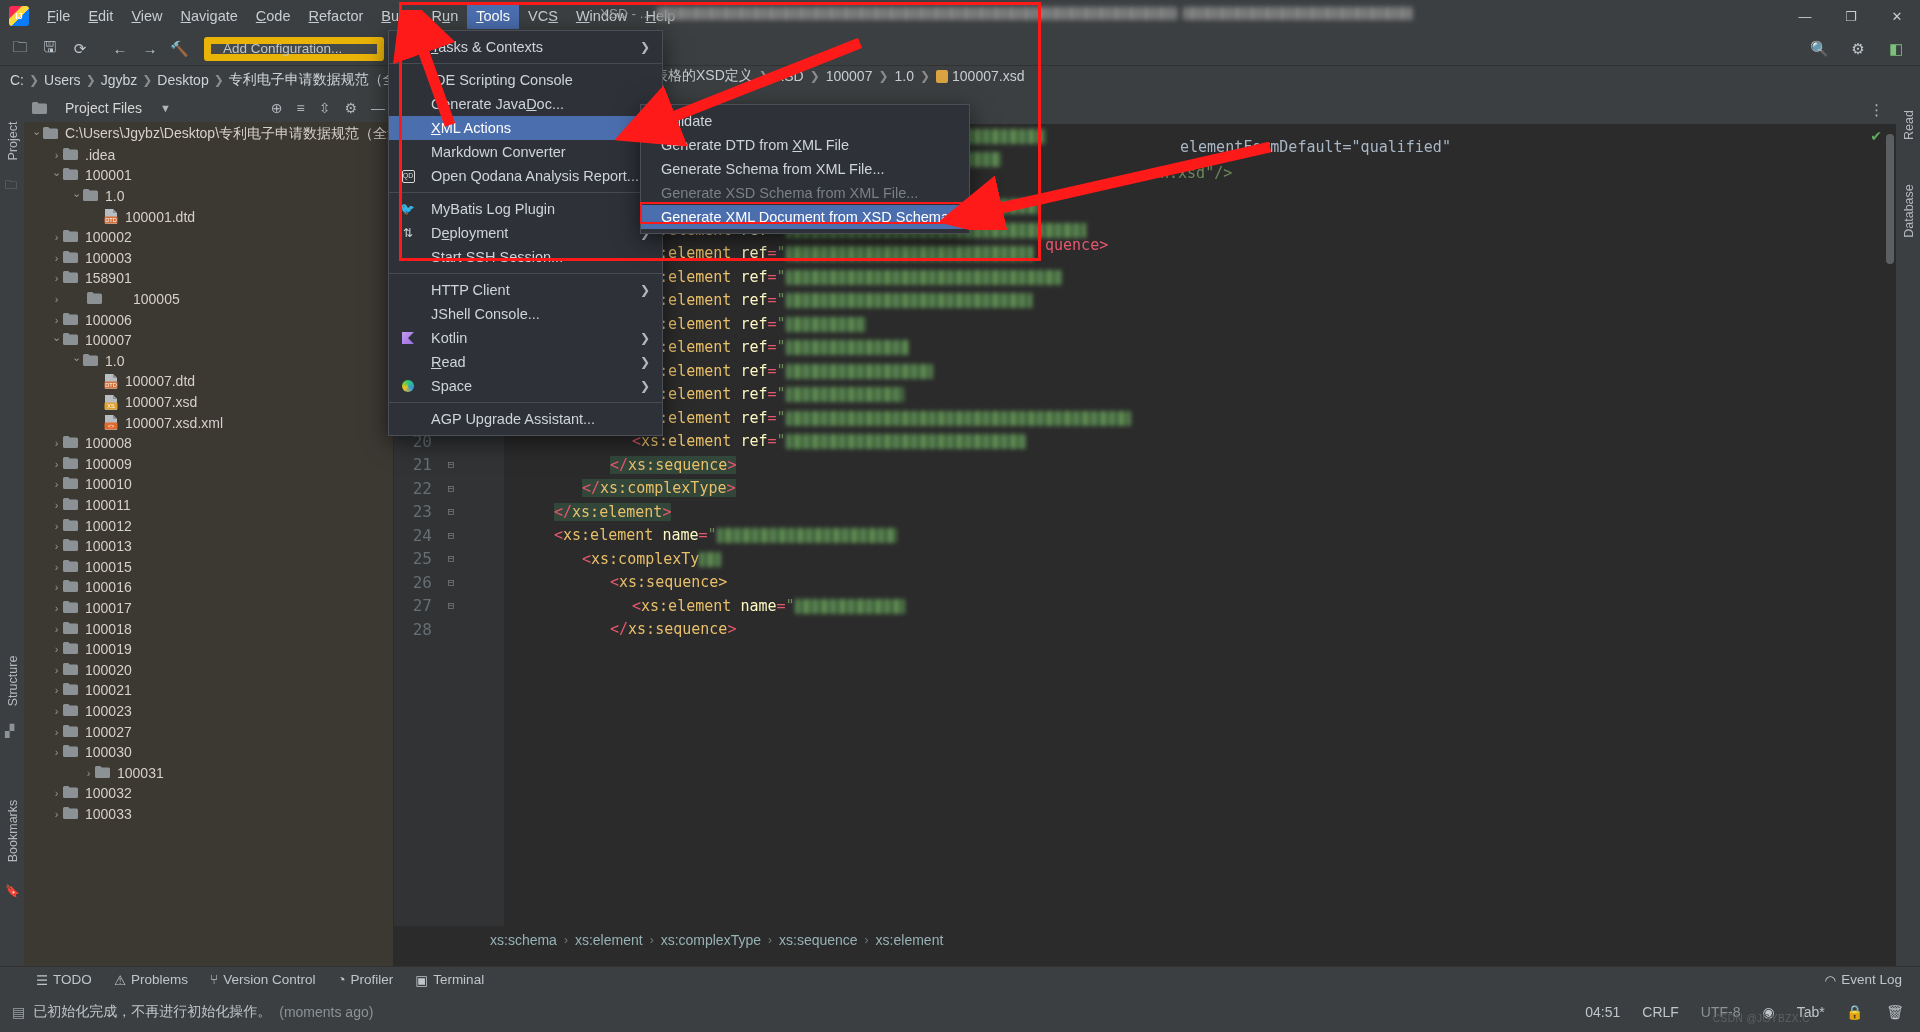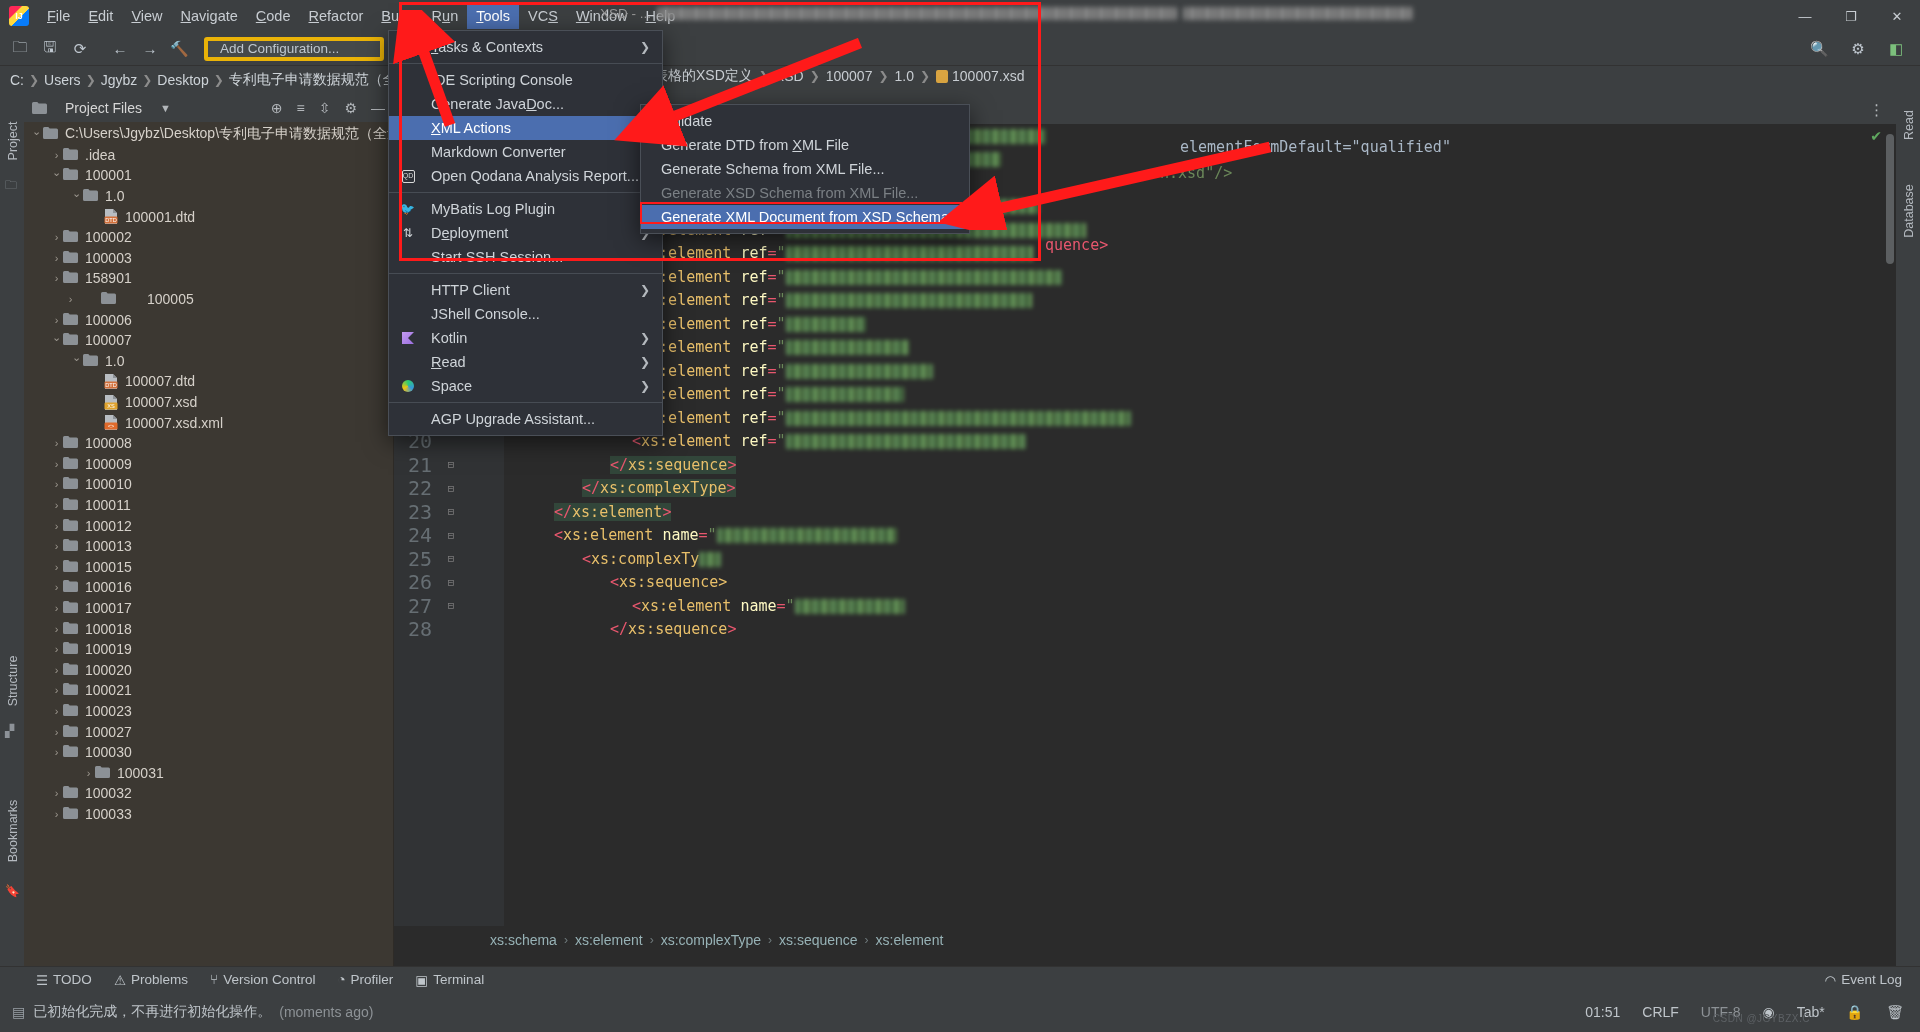--- a/index.html
+++ b/index.html
@@ -45,21 +45,21 @@
   .win-btn{ width:46px;height:32px; color:#c8cdd2; font-size:13px; display:flex;align-items:center;justify-content:center; }
 
   
   .toolbar{
     position:absolute; left:0; top:32px; width:1920px; height:34px;
     background:#3c3f41; display:flex; align-items:center; gap:2px; padding-left:6px;
     border-bottom:1px solid #323232;
   }
   .tb-ico{ width:28px;height:26px; display:flex;align-items:center;justify-content:center; color:#bfc7cf; font-size:15px; }
   .addcfg{
-    height:24px; min-width:180px; border:4px solid #eab308; border-radius:3px;
+    height:24px; min-width:180px; border:7px solid #eab308; border-radius:3px;
     background:#45494a; color:#bfc7cf; font-size:13.5px;
     display:flex; align-items:center; padding:0 12px; margin-left:8px;
   }
   .tb-right{ position:absolute; right:10px; top:4px; display:flex; gap:10px; align-items:center;}
 
   
   .pathbar{
     position:absolute; left:0; top:66px; width:1920px; height:28px;
     background:#3c3f41; color:#c8cdd2; font-size:14px;
     display:flex; align-items:center; padding-left:10px; gap:5px;
@@ -116,21 +116,21 @@
   .gutter{
     position:absolute; left:0; top:30px; width:110px; bottom:66px; background:#313335;
   }
   .code{
     position:absolute; left:0; top:30px; right:0; bottom:66px;
     font-family:"DejaVu Sans Mono","Liberation Mono",monospace;
     font-size:15px; color:#a9b7c6; overflow:hidden;
   }
   .cline{ height:23.5px; display:flex; align-items:center; }
   .lnum{
-    width:46px; text-align:right; color:#666e73; font-size:20px; flex:0 0 auto;
+    width:46px; text-align:right; color:#666e73; font-size:16px; flex:0 0 auto;
     padding-right:8px;
   }
   .foldcol{ width:22px; flex:0 0 auto; color:#7a7a7a; font-size:11px; text-align:center;}
   .ctext{ padding-left:14px; white-space:pre; }
   .tag{ color:#e8bf6a; }
   .br{ color:#e8576e; }
   .attr{ color:#fef9c3; }
   .hl-green{ background:#32463a; }
   .blurcode{
     display:inline-block; height:15px; vertical-align:-3px; border-radius:1px;
@@ -354,21 +354,21 @@
           </div>
           <div class="node" style="padding-left: 26px;">
             <span class="arrow closed"></span>
             <span class="fico">
               <svg width="15" height="12" viewBox="0 0 15 12" class="fold">
                 <path d="M0 1.5A1.5 1.5 0 0 1 1.5 0h3.8l1.4 1.6H13.5A1.5 1.5 0 0 1 15 3.1V10.5A1.5 1.5 0 0 1 13.5 12h-12A1.5 1.5 0 0 1 0 10.5z" fill="#8c9196"></path>
               </svg>
             </span>
             <span class="label">158901</span>
           </div>
-          <div class="node" style="padding-left: 40px; gap: 24px;">
+          <div class="node" style="padding-left: 26px; gap: 24px;">
             <span class="arrow closed"></span>
             <span class="fico">
               <svg width="15" height="12" viewBox="0 0 15 12" class="fold">
                 <path d="M0 1.5A1.5 1.5 0 0 1 1.5 0h3.8l1.4 1.6H13.5A1.5 1.5 0 0 1 15 3.1V10.5A1.5 1.5 0 0 1 13.5 12h-12A1.5 1.5 0 0 1 0 10.5z" fill="#8c9196"></path>
               </svg>
             </span>
             <span class="label">100005</span>
           </div>
           <div class="node" style="padding-left: 26px;">
             <span class="arrow closed"></span>
@@ -882,21 +882,21 @@
         <span>◠</span>
         <span>Event Log</span>
       </span>
   </div>
 
   <div class="statusbar">
     <span style="color:#9aa0a6;">▤</span>
     <span>已初始化完成，不再进行初始化操作。</span>
     <span class="dim">(moments ago)</span>
     <span class="status-right">
-      <span>01:51</span>
+      <span>04:51</span>
       <span>CRLF</span>
       <span class="dim">UTF-8</span>
       <span>◉</span>
       <span>Tab*</span>
       <span>🔒</span>
       <span>🗑</span>
     </span>
     <span class="wm">CSDN @JGYBZX.C</span>
   </div>
 

